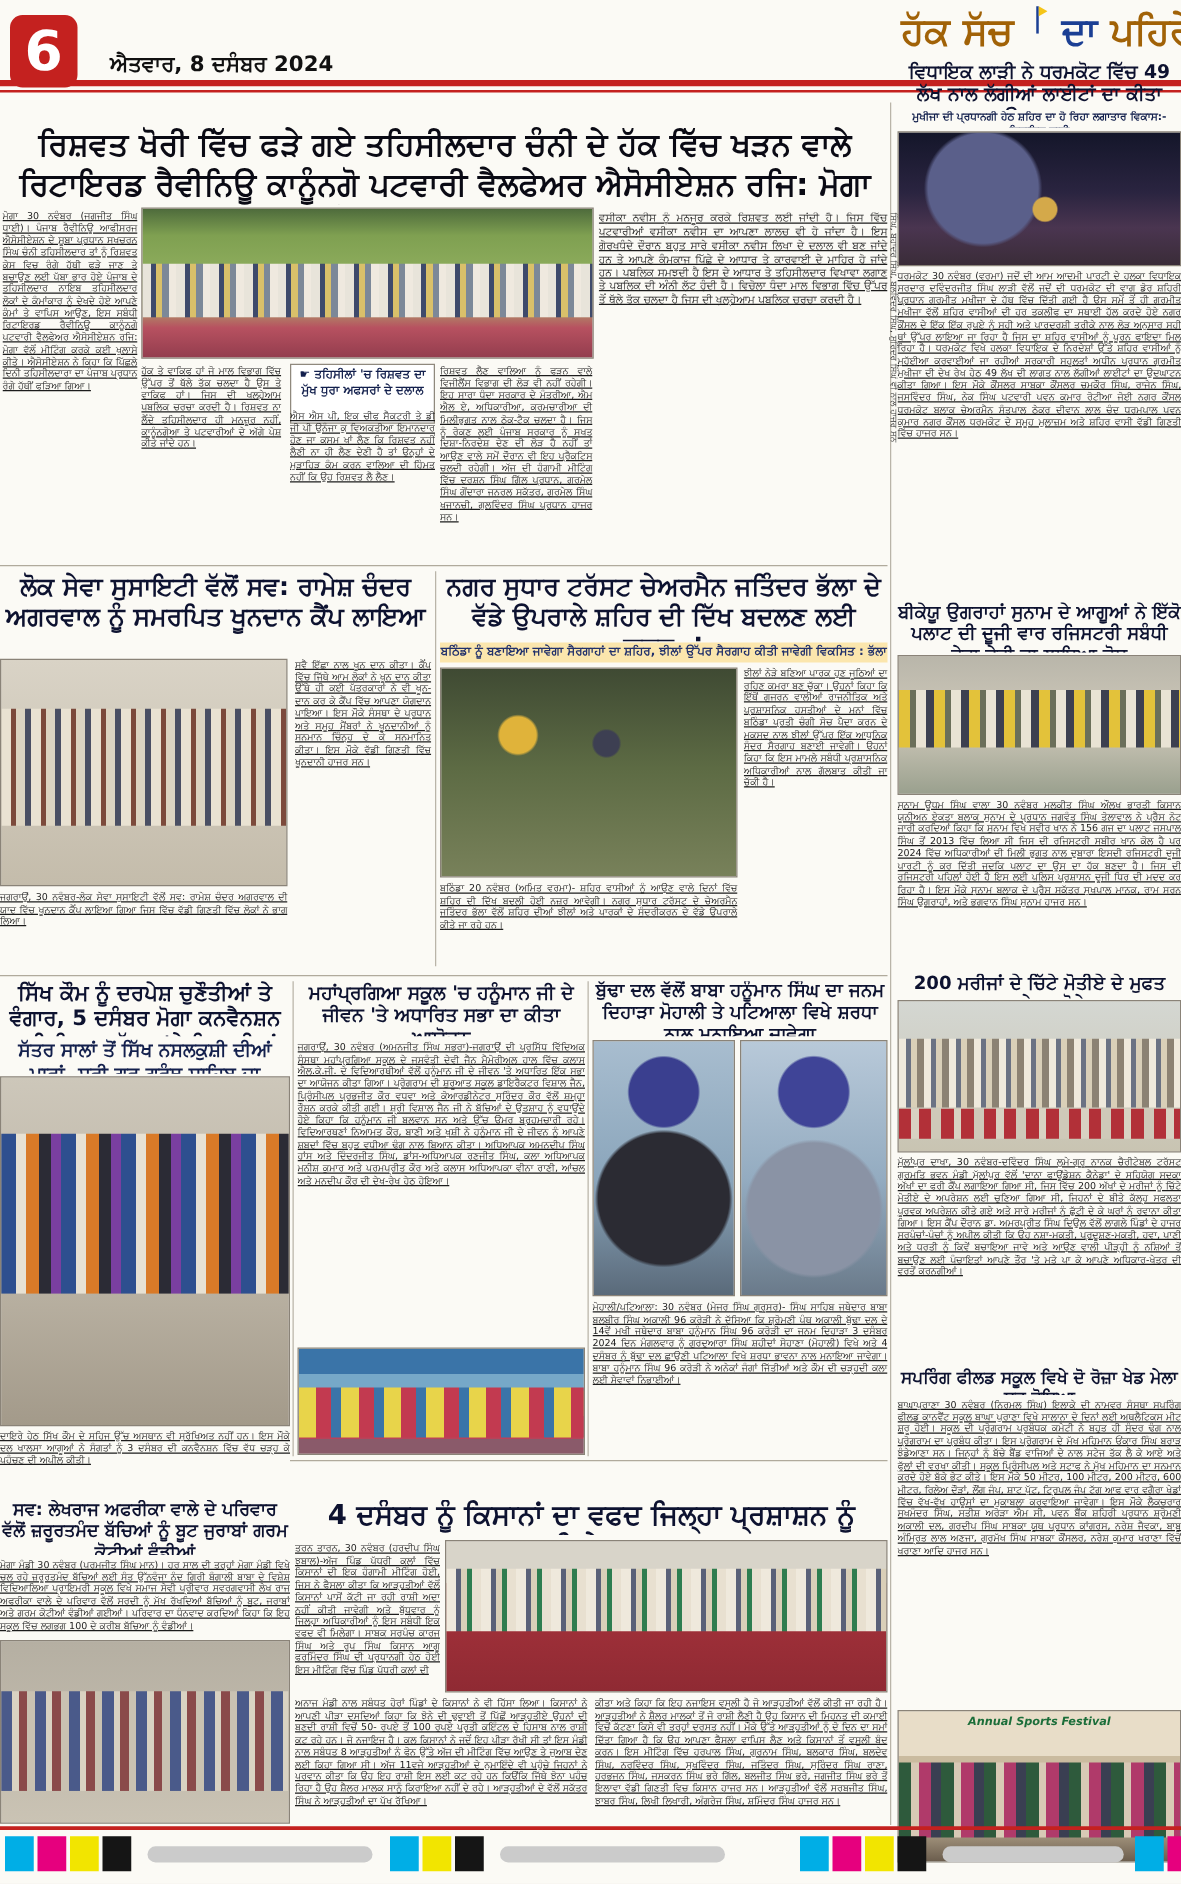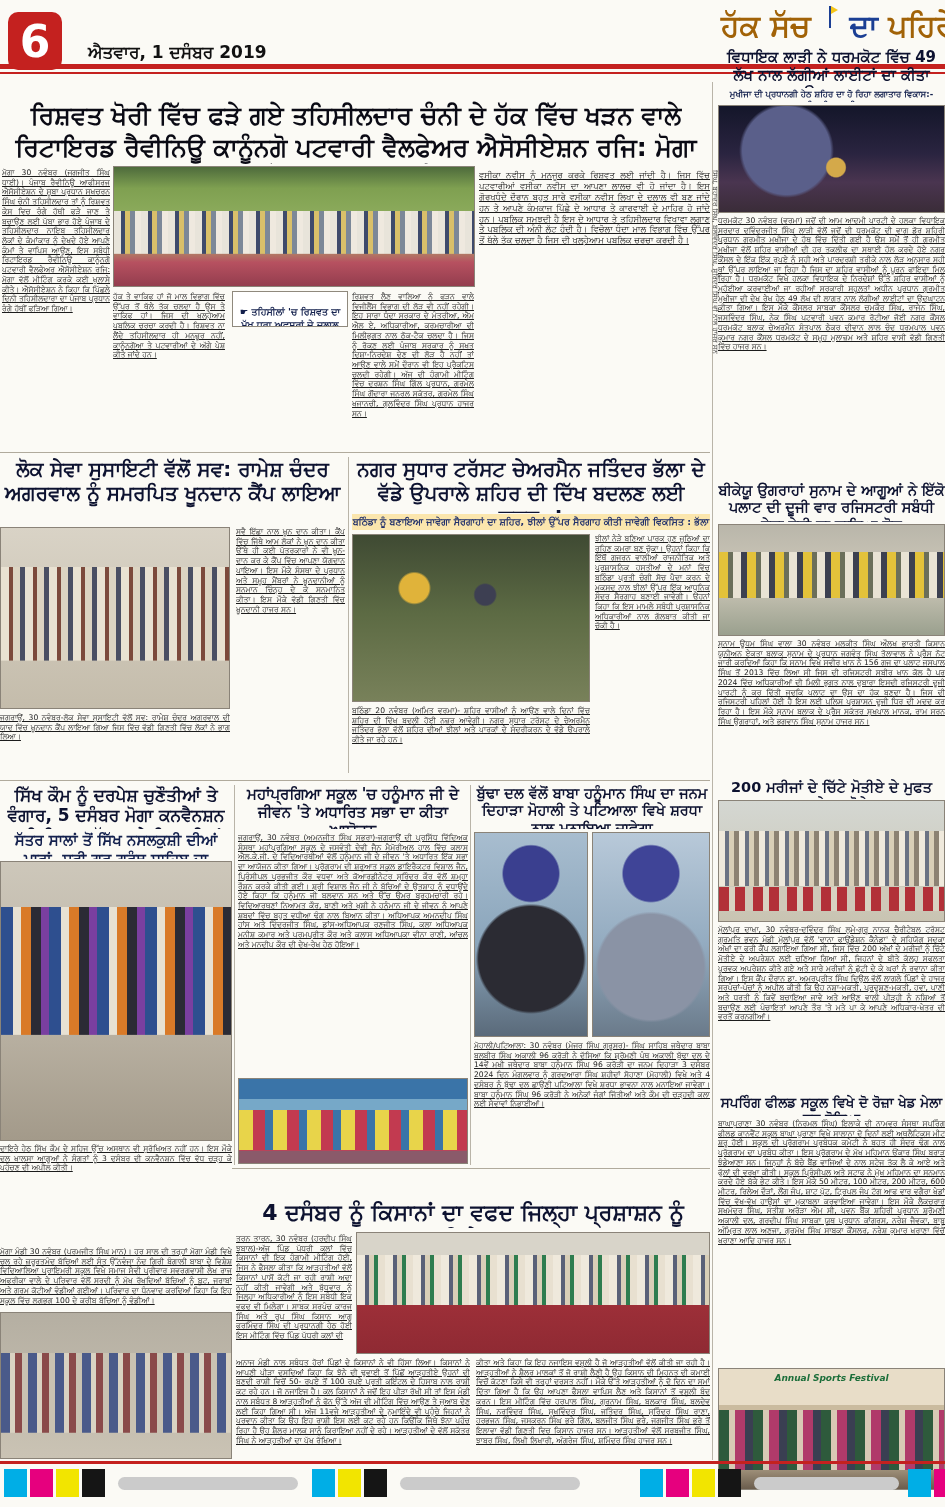--- a/index.html
+++ b/index.html
@@ -15,22 +15,22 @@
   .red-rule { position:absolute; background:#c4211f; }
   
   #badge { position:absolute; left:8px; top:12px; width:54px; height:58px; background:#c4211f; border-radius:10px;
            color:#fff; font-size:44px; font-weight:bold; display:flex; align-items:center; justify-content:center; }
   #date { position:absolute; left:88px; top:42px; font-size:17px; font-weight:bold; color:#111; }
   #masthead { position:absolute; right:4px; top:8px; width:220px; height:54px; text-align:right;
               font-size:30px; font-weight:bold; white-space:nowrap; background:#fbfaf5; }
   .mh-red { color:#a16207; } .mh-blue { color:#1b3f94; }
   #flag { display:inline-block; vertical-align:top; margin:0 1px; transform:translateY(-8px); }
   
-  #capbox { position:absolute; left:232px; top:291px; width:116px; height:36px; border:1px solid #8f897d; background:#fff;
-            font-size:9.5px; font-weight:bold; color:#13204d; text-align:center; line-height:1.35; padding-top:14px; overflow:hidden;}
+  #capbox { position:absolute; left:232px; top:291px; width:116px; height:48px; border:1px solid #8f897d; background:#fff;
+            font-size:9.5px; font-weight:bold; color:#13204d; text-align:center; line-height:1.35; padding-top:2px; overflow:hidden;}
   .ybar { position:absolute; background:#fbe6ad; font-weight:bold; color:#20306b; font-size:9.5px; text-align:center;
           overflow:hidden; line-height:16px; }
   .sidecap { position:absolute; writing-mode:vertical-rl; font-size:7px; color:#333; overflow:hidden; }
   
   .ph-main   { background:repeating-linear-gradient(90deg,#e8e4da 0 7px,#3e4a6b 7px 11px,#d9c06a 11px 16px,#7c8898 16px 21px,#efe9df 21px 27px) 0 58%/100% 36% no-repeat,
                linear-gradient(180deg,#4e6b3c,#7fa051 18%,#8fae5e 45%,#a8b86d 62%,#b75160 80%,#933d4e); }
   .ph-night  { background:radial-gradient(circle at 52% 58%,#d4a94a 0 7%,transparent 8%),radial-gradient(circle at 30% 42%,#5a5f8a 0 26%,transparent 28%),
                linear-gradient(180deg,#14162a,#2a2440 45%,#4a3550 72%,#3a2c38); }
   .ph-bku    { background:repeating-linear-gradient(90deg,#e3c23a 0 9px,#6b6f5a 9px 14px,#e9e3d4 14px 22px,#3c4050 22px 28px) 0 42%/100% 42% no-repeat,
                linear-gradient(180deg,#b9b6aa,#cfc9ba 50%,#9aa08e); }
@@ -64,21 +64,21 @@
 </head>
 <body>
 
 <div id="page">
 
   <div class="red-rule" style="left:0;top:64px;width:945px;height:5px"></div>
   <div class="red-rule" style="left:0;top:72px;width:945px;height:2px"></div>
   <div id="badge">
     <span>6</span>
   </div>
-  <div id="date">ਐਤਵਾਰ, 1 ਦਸੰਬਰ 2019</div>
+  <div id="date">ਐਤਵਾਰ, 8 ਦਸੰਬਰ 2024</div>
   <div id="masthead">
     <span class="mh-red">ਹੱਕ ਸੱਚ</span>
     <span id="flag"><svg width="16" height="24" viewBox="0 0 16 24">
           <rect x="7" y="2" width="2" height="22" fill="#1b3f94"></rect>
           <path d="M9 2 L16 6 L9 10 Z" fill="#f5c518"></path>
         </svg></span>
     <span class="mh-blue">ਦਾ</span>
     <span class="mh-red">ਪਹਿਰੇਦਾਰ</span>
   </div>
 
@@ -91,20 +91,21 @@
   <div class="photo ph-main" style="left:113px;top:166px;width:362px;height:121px"></div>
   <div class="bt" style="left:479px;top:170px;width:231px;height:278px">ਵਸੀਕਾ ਨਵੀਸ ਨੂੰ ਮਨਜੂਰ ਕਰਕੇ ਰਿਸ਼ਵਤ ਲਈ ਜਾਂਦੀ ਹੈ। ਜਿਸ ਵਿੱਚ ਪਟਵਾਰੀਆਂ ਵਸੀਕਾ ਨਵੀਸ ਦਾ ਆਪਣਾ ਲਾਲਚ ਵੀ ਹੋ ਜਾਂਦਾ ਹੈ। ਇਸ ਗੋਰਖਧੰਦੇ ਦੌਰਾਨ ਬਹੁਤ ਸਾਰੇ ਵਸੀਕਾ ਨਵੀਸ ਲਿਖਾ ਦੇ ਦਲਾਲ ਵੀ ਬਣ ਜਾਂਦੇ ਹਨ ਤੇ ਆਪਣੇ ਕੰਮਕਾਜ ਪਿੱਛੇ ਦੇ ਆਧਾਰ ਤੇ ਕਾਰਵਾਈ ਦੇ ਮਾਹਿਰ ਹੋ ਜਾਂਦੇ ਹਨ। ਪਬਲਿਕ ਸਮਝਦੀ ਹੈ ਇਸ ਦੇ ਆਧਾਰ ਤੇ ਤਹਿਸੀਲਦਾਰ ਵਿਖਾਵਾ ਲਗਾਣ ਤੇ ਪਬਲਿਕ ਦੀ ਅੰਨੀ ਲੁੱਟ ਹੁੰਦੀ ਹੈ। ਵਿਚੋਲਾ ਧੰਦਾ ਮਾਲ ਵਿਭਾਗ ਵਿੱਚ ਉੱਪਰ ਤੋਂ ਥੱਲੇ ਤੱਕ ਚਲਦਾ ਹੈ ਜਿਸ ਦੀ ਖੁਲ੍ਹੇਆਮ ਪਬਲਿਕ ਚਰਚਾ ਕਰਦੀ ਹੈ।</div>
   <div class="sidecap" style="left:711px;top:170px;height:270px;width:8px">ਸਿੰਘ, ਬਹਾਦਰ ਸਿੰਘ, ਬਲਵਿੰਦਰ ਸਿੰਘ, ਸੁਰਿੰਦਰ ਸਿੰਘ ਵੀ ਨਾਲ ਹਾਜਰ ਸਨ</div>
 
   <div id="capbox">
     <span>☛</span>
     <span>ਤਹਿਸੀਲਾਂ 'ਚ ਰਿਸ਼ਵਤ ਦਾ ਮੁੱਖ ਧੁਰਾ ਅਫਸਰਾਂ ਦੇ ਦਲਾਲ</span>
   </div>
 
   <div class="bt bt-sm" style="left:113px;top:292px;width:112px;height:156px">ਹੱਕ ਤੇ ਵਾਕਿਫ ਹਾਂ ਜੋ ਮਾਲ ਵਿਭਾਗ ਵਿੱਚ ਉੱਪਰ ਤੋਂ ਥੱਲੇ ਤੱਕ ਚਲਦਾ ਹੈ ਉਸ ਤੇ ਵਾਕਿਫ ਹਾਂ। ਜਿਸ ਦੀ ਖੁਲ੍ਹੇਆਮ ਪਬਲਿਕ ਚਰਚਾ ਕਰਦੀ ਹੈ। ਰਿਸ਼ਵਤ ਨਾ ਲੈਂਦੇ ਤਹਿਸੀਲਦਾਰ ਹੀ ਮਨਜ਼ੂਰ ਨਹੀਂ, ਕਾਨੂੰਨਗੋਆ ਤੇ ਪਟਵਾਰੀਆਂ ਦੇ ਅੱਗੇ ਪੇਸ਼ ਕੀਤੇ ਜਾਂਦੇ ਹਨ।</div>
+  <div class="bt bt-sm" style="left:232px;top:328px;width:116px;height:120px">ਐਸ ਐਸ ਪੀ, ਇਕ ਚੀਫ ਸੈਕਟਰੀ ਤੇ ਡੀ ਜੀ ਪੀ ਉਨੰਜਾ ਕੁ ਵਿਅਕਤੀਆ ਇਮਾਨਦਾਰ ਹੋਣ ਜਾ ਕਸਮ ਖਾਂ ਲੈਣ ਕਿ ਰਿਸ਼ਵਤ ਨਹੀਂ ਲੈਣੀ ਨਾ ਹੀ ਲੈਣ ਦੇਣੀ ਹੈ ਤਾਂ ਉਨ੍ਹਾਂ ਦੇ ਮੁੜਾਹਿੜ ਕੰਮ ਕਰਨ ਵਾਲਿਆ ਦੀ ਹਿੰਮਤ ਨਹੀਂ ਕਿ ਉਹ ਰਿਸ਼ਵਤ ਲੈ ਲੈਣ।</div>
   <div class="bt bt-sm" style="left:352px;top:292px;width:122px;height:156px">ਰਿਸ਼ਵਤ ਲੈਣ ਵਾਲਿਆ ਨੂੰ ਫੜਨ ਵਾਲੇ ਵਿਜੀਲੈਂਸ ਵਿਭਾਗ ਦੀ ਲੋੜ ਵੀ ਨਹੀਂ ਰਹੇਗੀ। ਇਹ ਸਾਰਾ ਧੰਦਾ ਸਰਕਾਰ ਦੇ ਮੰਤਰੀਆ, ਐਮ ਐਲ ਏ, ਅਧਿਕਾਰੀਆ, ਕਰਮਚਾਰੀਆ ਦੀ ਮਿਲੀਭੁਗਤ ਨਾਲ ਠੋਕ-ਟੈਕ ਚਲਦਾ ਹੈ। ਜਿਸ ਨੂੰ ਰੋਕਣ ਲਈ ਪੰਜਾਬ ਸਰਕਾਰ ਨੂੰ ਸਖਤ ਦਿਸ਼ਾ-ਨਿਰਦੇਸ਼ ਦੇਣ ਦੀ ਲੋੜ ਹੈ ਨਹੀਂ ਤਾਂ ਆਉਣ ਵਾਲੇ ਸਮੇਂ ਦੌਰਾਨ ਵੀ ਇਹ ਪ੍ਰੈਕਟਿਸ ਚਲਦੀ ਰਹੇਗੀ। ਅੱਜ ਦੀ ਹੰਗਾਮੀ ਮੀਟਿੰਗ ਵਿੱਚ ਦਰਸ਼ਨ ਸਿੰਘ ਗਿੱਲ ਪ੍ਰਧਾਨ, ਗੁਰਮੇਲ ਸਿੰਘ ਗੋਂਦਾਰਾ ਜਨਰਲ ਸਕੱਤਰ, ਗੁਰਮੇਲ ਸਿੰਘ ਖਜਾਨਚੀ, ਗੁਲਵਿੰਦਰ ਸਿੰਘ ਪ੍ਰਧਾਨ ਹਾਜਰ ਸਨ।</div>
 
   <div class="hline" style="left:0;top:452px;width:710px"></div>
 
   <div class="hl" style="left:0;top:457px;width:345px;height:62px;font-size:20px">ਲੋਕ ਸੇਵਾ ਸੁਸਾਇਟੀ ਵੱਲੋਂ ਸਵ: ਰਾਮੇਸ਼ ਚੰਦਰ ਅਗਰਵਾਲ ਨੂੰ ਸਮਰਪਿਤ ਖੂਨਦਾਨ ਕੈਂਪ ਲਾਇਆ</div>
   <div class="photo ph-blood" style="left:0;top:527px;width:230px;height:182px"></div>
   <div class="bt bt-sm" style="left:236px;top:527px;width:109px;height:247px">ਸਵੈ ਇੱਛਾ ਨਾਲ ਖੂਨ ਦਾਨ ਕੀਤਾ। ਕੈਂਪ ਵਿੱਚ ਜਿੱਥੇ ਆਮ ਲੋਕਾਂ ਨੇ ਖੂਨ ਦਾਨ ਕੀਤਾ ਉੱਥੇ ਹੀ ਕਈ ਪੱਤਰਕਾਰਾਂ ਨੇ ਵੀ ਖੂਨ-ਦਾਨ ਕਰ ਕੇ ਕੈਂਪ ਵਿੱਚ ਆਪਣਾ ਯੋਗਦਾਨ ਪਾਇਆ। ਇਸ ਮੌਕੇ ਸੰਸਥਾ ਦੇ ਪ੍ਰਧਾਨ ਅਤੇ ਸਮੂਹ ਮੈਂਬਰਾਂ ਨੇ ਖੂਨਦਾਨੀਆਂ ਨੂੰ ਸਨਮਾਨ ਚਿੰਨ੍ਹ ਦੇ ਕੇ ਸਨਮਾਨਿਤ ਕੀਤਾ। ਇਸ ਮੌਕੇ ਵੱਡੀ ਗਿਣਤੀ ਵਿੱਚ ਖੂਨਦਾਨੀ ਹਾਜਰ ਸਨ।</div>
   <div class="bt bt-sm" style="left:0;top:713px;width:230px;height:60px">ਜਗਰਾਉਂ, 30 ਨਵੰਬਰ-ਲੋਕ ਸੇਵਾ ਸੁਸਾਇਟੀ ਵੱਲੋਂ ਸਵ: ਰਾਮੇਸ਼ ਚੰਦਰ ਅਗਰਵਾਲ ਦੀ ਯਾਦ ਵਿੱਚ ਖੂਨਦਾਨ ਕੈਂਪ ਲਾਇਆ ਗਿਆ ਜਿਸ ਵਿੱਚ ਵੱਡੀ ਗਿਣਤੀ ਵਿੱਚ ਲੋਕਾਂ ਨੇ ਭਾਗ ਲਿਆ।</div>
 
   <div class="vline" style="left:348px;top:457px;height:316px"></div>
@@ -113,20 +114,21 @@
   <div class="photo ph-walk" style="left:352px;top:534px;width:238px;height:168px"></div>
   <div class="bt bt-sm" style="left:595px;top:534px;width:115px;height:240px">ਝੀਲਾਂ ਨੇੜੇ ਬਣਿਆ ਪਾਰਕ ਹੁਣ ਜੂਠਿਆਂ ਦਾ ਰਹਿਣ ਕਮਰਾ ਬਣ ਚੁੱਕਾ। ਉਹਨਾਂ ਕਿਹਾ ਕਿ ਇੱਥੋਂ ਗੁਜਰਨ ਵਾਲੀਆਂ ਰਾਜਨੀਤਿਕ ਅਤੇ ਪ੍ਰਸ਼ਾਸਨਿਕ ਹਸਤੀਆਂ ਦੇ ਮਨਾਂ ਵਿੱਚ ਬਠਿੰਡਾ ਪ੍ਰਤੀ ਚੰਗੀ ਸੋਚ ਪੈਦਾ ਕਰਨ ਦੇ ਮਕਸਦ ਨਾਲ ਝੀਲਾਂ ਉੱਪਰ ਇੱਕ ਆਧੁਨਿਕ ਸੁੰਦਰ ਸੈਰਗਾਹ ਬਣਾਈ ਜਾਵੇਗੀ। ਉਹਨਾਂ ਕਿਹਾ ਕਿ ਇਸ ਮਾਮਲੇ ਸਬੰਧੀ ਪ੍ਰਸ਼ਾਸਨਿਕ ਅਧਿਕਾਰੀਆਂ ਨਾਲ ਗੱਲਬਾਤ ਕੀਤੀ ਜਾ ਚੁੱਕੀ ਹੈ।</div>
   <div class="bt bt-sm" style="left:352px;top:706px;width:238px;height:68px">ਬਠਿੰਡਾ 20 ਨਵੰਬਰ (ਅਮਿਤ ਵਰਮਾ)- ਸ਼ਹਿਰ ਵਾਸੀਆਂ ਨੂੰ ਆਉਣ ਵਾਲੇ ਦਿਨਾਂ ਵਿੱਚ ਸ਼ਹਿਰ ਦੀ ਦਿੱਖ ਬਦਲੀ ਹੋਈ ਨਜ਼ਰ ਆਵੇਗੀ। ਨਗਰ ਸੁਧਾਰ ਟਰੱਸਟ ਦੇ ਚੇਅਰਮੈਨ ਜਤਿੰਦਰ ਭੱਲਾ ਵੱਲੋਂ ਸ਼ਹਿਰ ਦੀਆਂ ਝੀਲਾਂ ਅਤੇ ਪਾਰਕਾਂ ਦੇ ਸੁੰਦਰੀਕਰਨ ਦੇ ਵੱਡੇ ਉਪਰਾਲੇ ਕੀਤੇ ਜਾ ਰਹੇ ਹਨ।</div>
 
   <div class="hline" style="left:0;top:780px;width:710px"></div>
 
   <div class="hl" style="left:0;top:785px;width:232px;height:44px;font-size:17px">ਸਿੱਖ ਕੌਮ ਨੂੰ ਦਰਪੇਸ਼ ਚੁਣੌਤੀਆਂ ਤੇ ਵੰਗਾਰ, 5 ਦਸੰਬਰ ਮੋਗਾ ਕਨਵੈਨਸ਼ਨ ਲਈ ਵਿਸ਼ਾਲ ਪੱਧਰ 'ਤੇ ਤਿਆਰੀਆਂ</div>
   <div class="sub" style="left:0;top:831px;width:232px;height:28px;font-size:15px">ਸੱਤਰ ਸਾਲਾਂ ਤੋਂ ਸਿੱਖ ਨਸਲਕੁਸ਼ੀ ਦੀਆਂ ਮਾਰਾਂ, ਸ੍ਰੀ ਗੁਰੂ ਗ੍ਰੰਥ ਸਾਹਿਬ ਦਾ ਅਪਮਾਨ ਤੇ ਸਿੱਖ ਆਗੂਆਂ ਦੇ ਹੋਏ ਕਤਲ: ਦਲ ਖਾਲਸਾ</div>
   <div class="photo ph-dkhalsa" style="left:0;top:861px;width:232px;height:280px"></div>
   <div class="bt bt-sm" style="left:0;top:1144px;width:232px;height:52px">ਦਾਇਰੇ ਹੇਠ ਸਿੱਖ ਕੌਮ ਦੇ ਸਹਿਜ ਉੱਚ ਅਸਥਾਨ ਵੀ ਸੁਰੱਖਿਅਤ ਨਹੀਂ ਹਨ। ਇਸ ਮੌਕੇ ਦਲ ਖਾਲਸਾ ਆਗੂਆਂ ਨੇ ਸੰਗਤਾਂ ਨੂੰ 3 ਦਸੰਬਰ ਦੀ ਕਨਵੈਨਸ਼ਨ ਵਿੱਚ ਵੱਧ ਚੜ੍ਹ ਕੇ ਪਹੁੰਚਣ ਦੀ ਅਪੀਲ ਕੀਤੀ।</div>
+  <div class="hl" style="left:0;top:1200px;width:232px;height:44px;font-size:14px">ਸਵ: ਲੇਖਰਾਜ ਅਫਰੀਕਾ ਵਾਲੇ ਦੇ ਪਰਿਵਾਰ ਵੱਲੋਂ ਜ਼ਰੂਰਤਮੰਦ ਬੱਚਿਆਂ ਨੂੰ ਬੂਟ ਜੁਰਾਬਾਂ ਗਰਮ ਕੋਟੀਆਂ ਵੰਡੀਆਂ</div>
   <div class="bt bt-sm" style="left:0;top:1247px;width:232px;height:62px">ਮੋਗਾ ਮੰਡੀ 30 ਨਵੰਬਰ (ਪਰਮਜੀਤ ਸਿੰਘ ਮਾਨ)। ਹਰ ਸਾਲ ਦੀ ਤਰ੍ਹਾਂ ਮੋਗਾ ਮੰਡੀ ਵਿਖੇ ਚਲ ਰਹੇ ਜ਼ਰੂਰਤਮੰਦ ਬੱਚਿਆਂ ਲਈ ਸੰਤ ਉੱਨਵੰਜਾ ਨੰਦ ਗਿਰੀ ਬੰਗਾਲੀ ਬਾਬਾ ਦੇ ਵਿਸ਼ੇਸ਼ ਵਿਦਿਆਲਿਆ ਪ੍ਰਾਇਮਰੀ ਸਕੂਲ ਵਿਖੇ ਸਮਾਜ ਸੇਵੀ ਪ੍ਰੀਵਾਰ ਸਵਰਗਵਾਸੀ ਲੇਖ ਰਾਜ ਅਫਰੀਕਾ ਵਾਲੇ ਦੇ ਪਰਿਵਾਰ ਵੱਲੋਂ ਸਰਦੀ ਨੂੰ ਮੁੱਖ ਰੱਖਦਿਆਂ ਬੱਚਿਆਂ ਨੂੰ ਬੂਟ, ਜੁਰਾਬਾਂ ਅਤੇ ਗਰਮ ਕੋਟੀਆਂ ਵੰਡੀਆਂ ਗਈਆਂ। ਪਰਿਵਾਰ ਦਾ ਧੰਨਵਾਦ ਕਰਦਿਆਂ ਕਿਹਾ ਕਿ ਇਹ ਸਕੂਲ ਵਿੱਚ ਲਗਭਗ 100 ਦੇ ਕਰੀਬ ਬੱਚਿਆ ਨੂੰ ਵੰਡੀਆਂ।</div>
   <div class="photo ph-child" style="left:0;top:1312px;width:232px;height:147px"></div>
 
   <div class="vline" style="left:234px;top:785px;height:380px"></div>
   <div class="hl" style="left:238px;top:785px;width:230px;height:44px;font-size:15px">ਮਹਾਂਪ੍ਰਗਿਆ ਸਕੂਲ 'ਚ ਹਨੂੰਮਾਨ ਜੀ ਦੇ ਜੀਵਨ 'ਤੇ ਅਧਾਰਿਤ ਸਭਾ ਦਾ ਕੀਤਾ ਆਯੋਜਨ</div>
   <div class="bt bt-sm" style="left:238px;top:833px;width:230px;height:242px">ਜਗਰਾਉਂ, 30 ਨਵੰਬਰ (ਅਮਨਜੀਤ ਸਿੰਘ ਸਭਰਾ)-ਜਗਰਾਉਂ ਦੀ ਪ੍ਰਸਿੱਧ ਵਿੱਦਿਅਕ ਸੰਸਥਾ ਮਹਾਂਪ੍ਰਗਿਆ ਸਕੂਲ ਦੇ ਜਸਵੰਤੀ ਦੇਵੀ ਜੈਨ ਮੈਮੋਰੀਅਲ ਹਾਲ ਵਿੱਚ ਕਲਾਸ ਐਲ.ਕੇ.ਜੀ. ਦੇ ਵਿਦਿਆਰਥੀਆਂ ਵੱਲੋਂ ਹਨੂੰਮਾਨ ਜੀ ਦੇ ਜੀਵਨ 'ਤੇ ਅਧਾਰਿਤ ਇੱਕ ਸਭਾ ਦਾ ਆਯੋਜਨ ਕੀਤਾ ਗਿਆ। ਪ੍ਰੋਗਰਾਮ ਦੀ ਸ਼ੁਰੂਆਤ ਸਕੂਲ ਡਾਇਰੈਕਟਰ ਵਿਸ਼ਾਲ ਜੈਨ, ਪ੍ਰਿੰਸੀਪਲ ਪ੍ਰਭਜੀਤ ਕੌਰ ਵਧਵਾ ਅਤੇ ਕੋਆਰਡੀਨੇਟਰ ਸੁਰਿੰਦਰ ਕੌਰ ਵੱਲੋਂ ਸ਼ਮ੍ਹਾ ਰੌਸ਼ਨ ਕਰਕੇ ਕੀਤੀ ਗਈ। ਸ਼੍ਰੀ ਵਿਸ਼ਾਲ ਜੈਨ ਜੀ ਨੇ ਬੱਚਿਆਂ ਦੇ ਉਤਸ਼ਾਹ ਨੂੰ ਵਧਾਉਂਦੇ ਹੋਏ ਕਿਹਾ ਕਿ ਹਨੂੰਮਾਨ ਜੀ ਬਲਵਾਨ ਸਨ ਅਤੇ ਉੱਚ ਉਮਰ ਬ੍ਰਹਮਚਾਰੀ ਰਹੇ। ਵਿਦਿਆਰਥਣਾਂ ਨਿਆਮਤ ਕੌਰ, ਬਾਣੀ ਅਤੇ ਖੁਸ਼ੀ ਨੇ ਹਨੂੰਮਾਨ ਜੀ ਦੇ ਜੀਵਨ ਨੂੰ ਆਪਣੇ ਸ਼ਬਦਾਂ ਵਿੱਚ ਬਹੁਤ ਵਧੀਆ ਢੰਗ ਨਾਲ ਬਿਆਨ ਕੀਤਾ। ਅਧਿਆਪਕ ਅਮਨਦੀਪ ਸਿੰਘ ਹਾਂਸ ਅਤੇ ਦਿੰਦਰਜੀਤ ਸਿੰਘ, ਡਾਂਸ-ਅਧਿਆਪਕ ਰਣਜੀਤ ਸਿੰਘ, ਕਲਾ ਅਧਿਆਪਕ ਮਨੀਸ਼ ਕੁਮਾਰ ਅਤੇ ਪਰਮਪ੍ਰੀਤ ਕੌਰ ਅਤੇ ਕਲਾਸ ਅਧਿਆਪਕਾ ਵੀਨਾ ਰਾਣੀ, ਆਂਚਲ ਅਤੇ ਮਨਦੀਪ ਕੌਰ ਦੀ ਦੇਖ-ਰੇਖ ਹੇਠ ਹੋਇਆ।</div>
   <div class="photo ph-dance" style="left:238px;top:1078px;width:230px;height:86px"></div>
 
   <div class="vline" style="left:470px;top:785px;height:380px"></div>
   <div class="hl" style="left:474px;top:785px;width:236px;height:44px;font-size:14.5px">ਬੁੱਢਾ ਦਲ ਵੱਲੋਂ ਬਾਬਾ ਹਨੂੰਮਾਨ ਸਿੰਘ ਦਾ ਜਨਮ ਦਿਹਾੜਾ ਮੋਹਾਲੀ ਤੇ ਪਟਿਆਲਾ ਵਿਖੇ ਸ਼ਰਧਾ ਨਾਲ ਮਨਾਇਆ ਜਾਵੇਗਾ</div>

